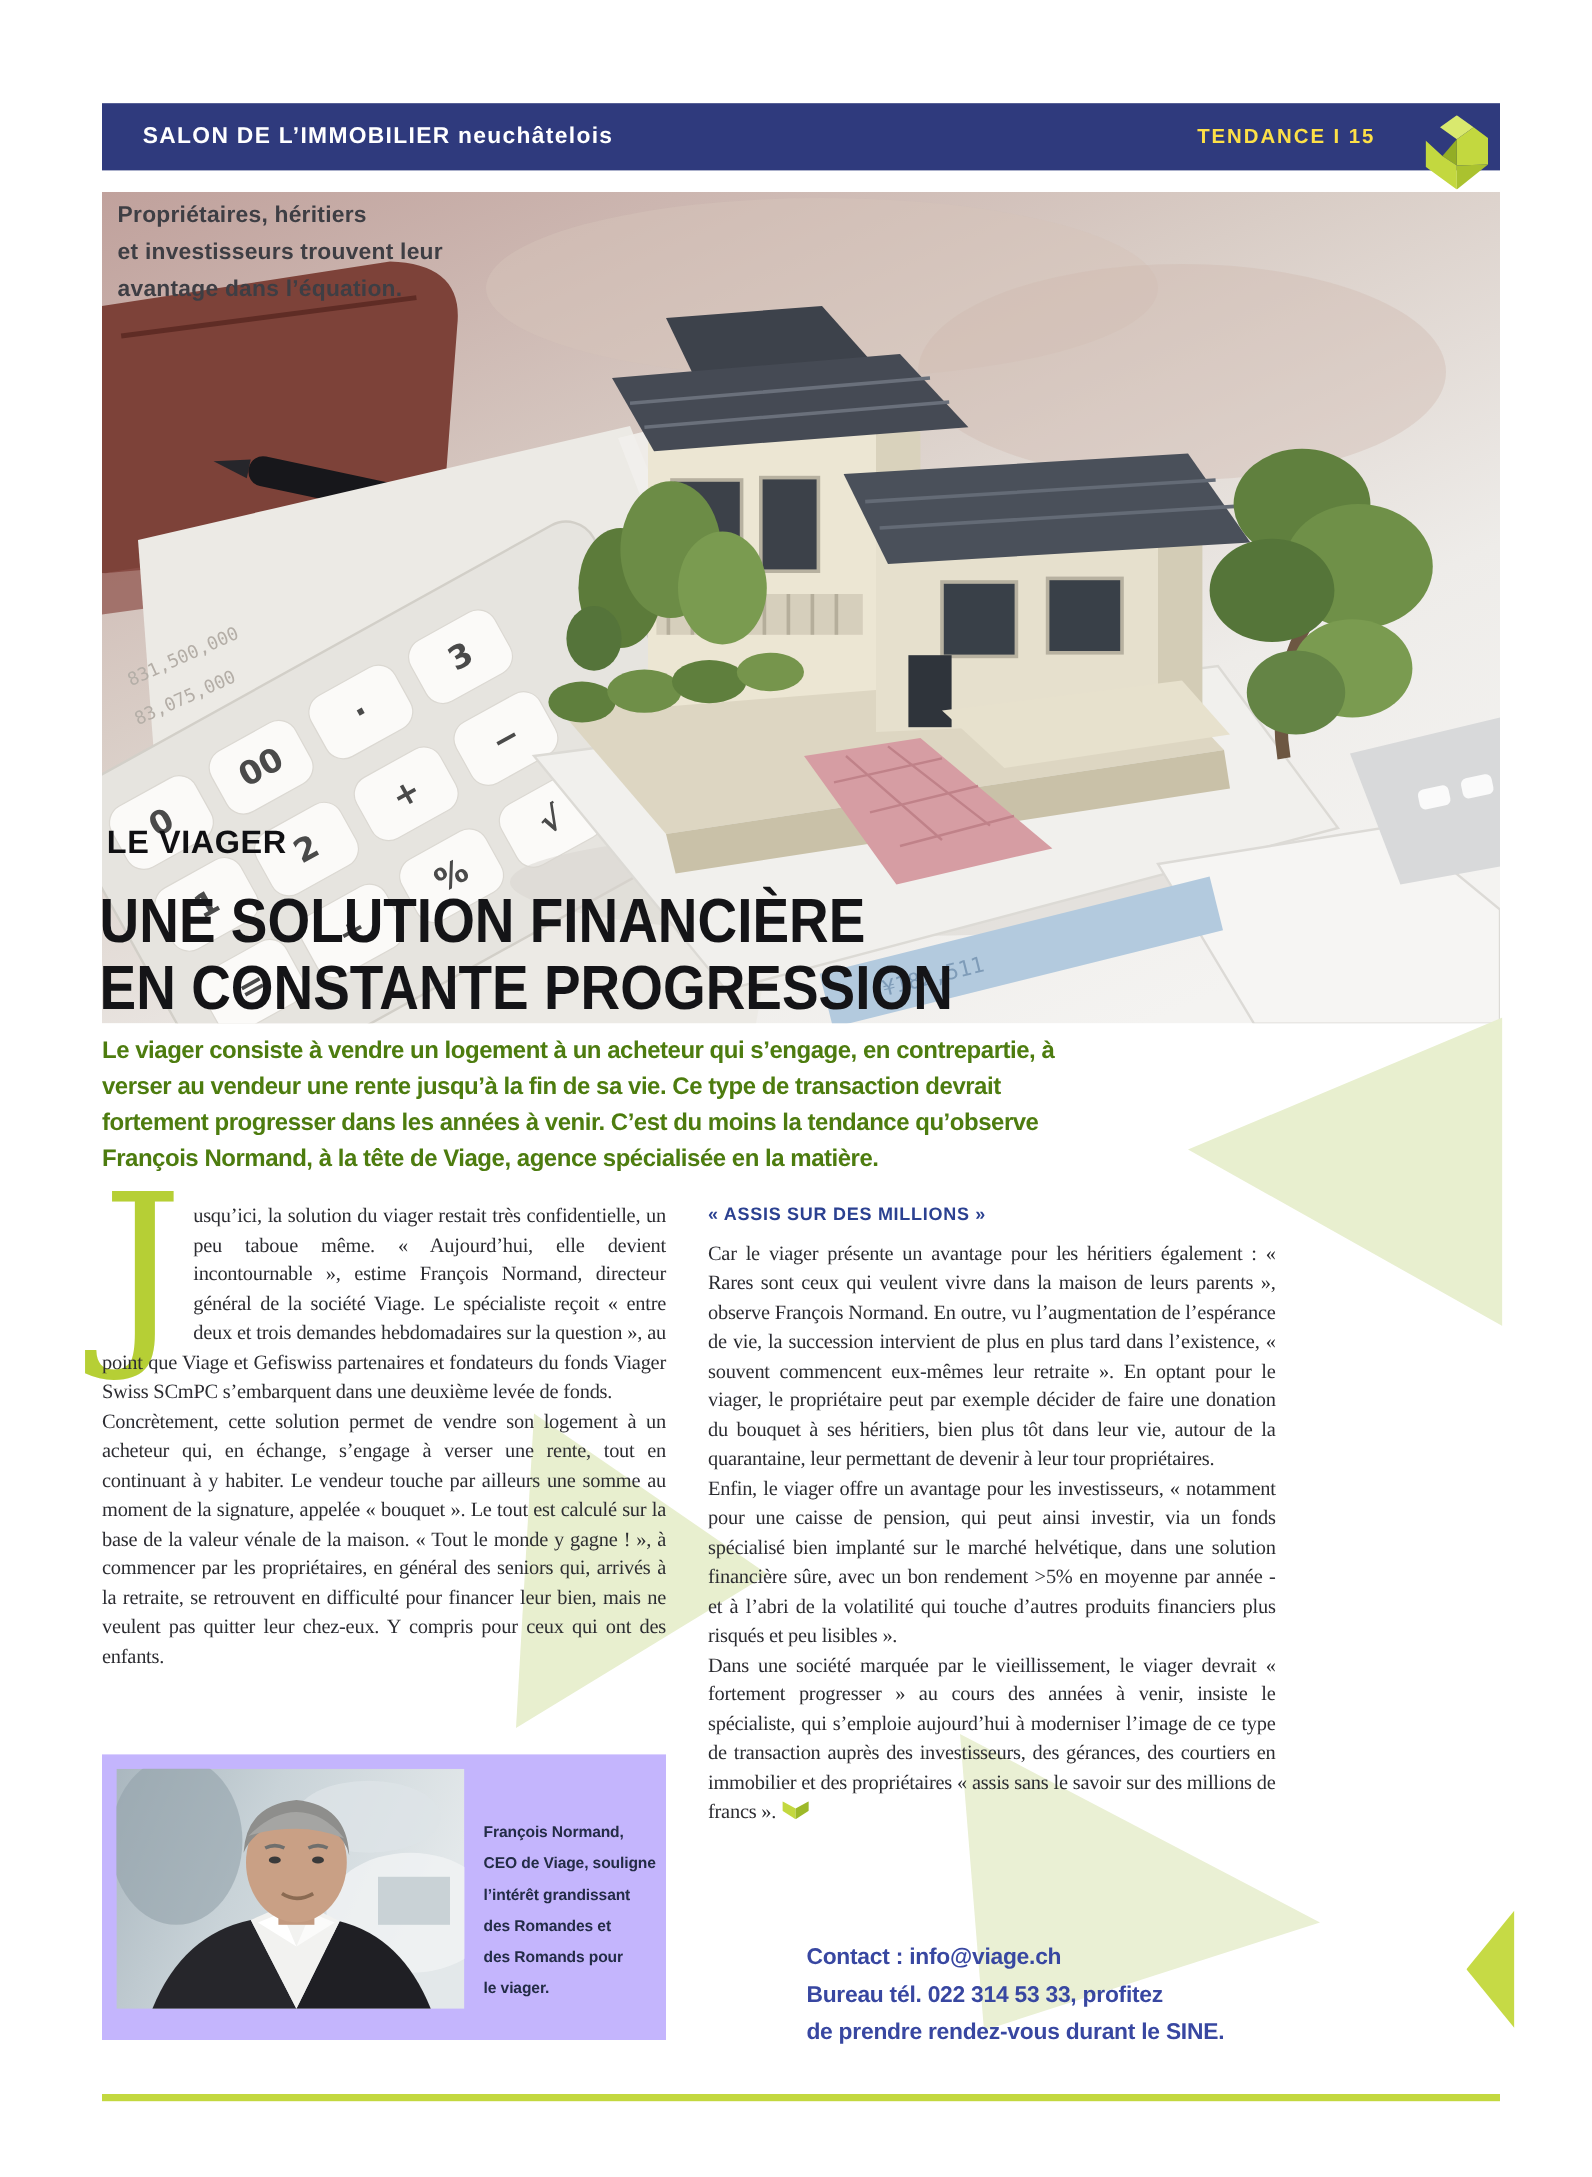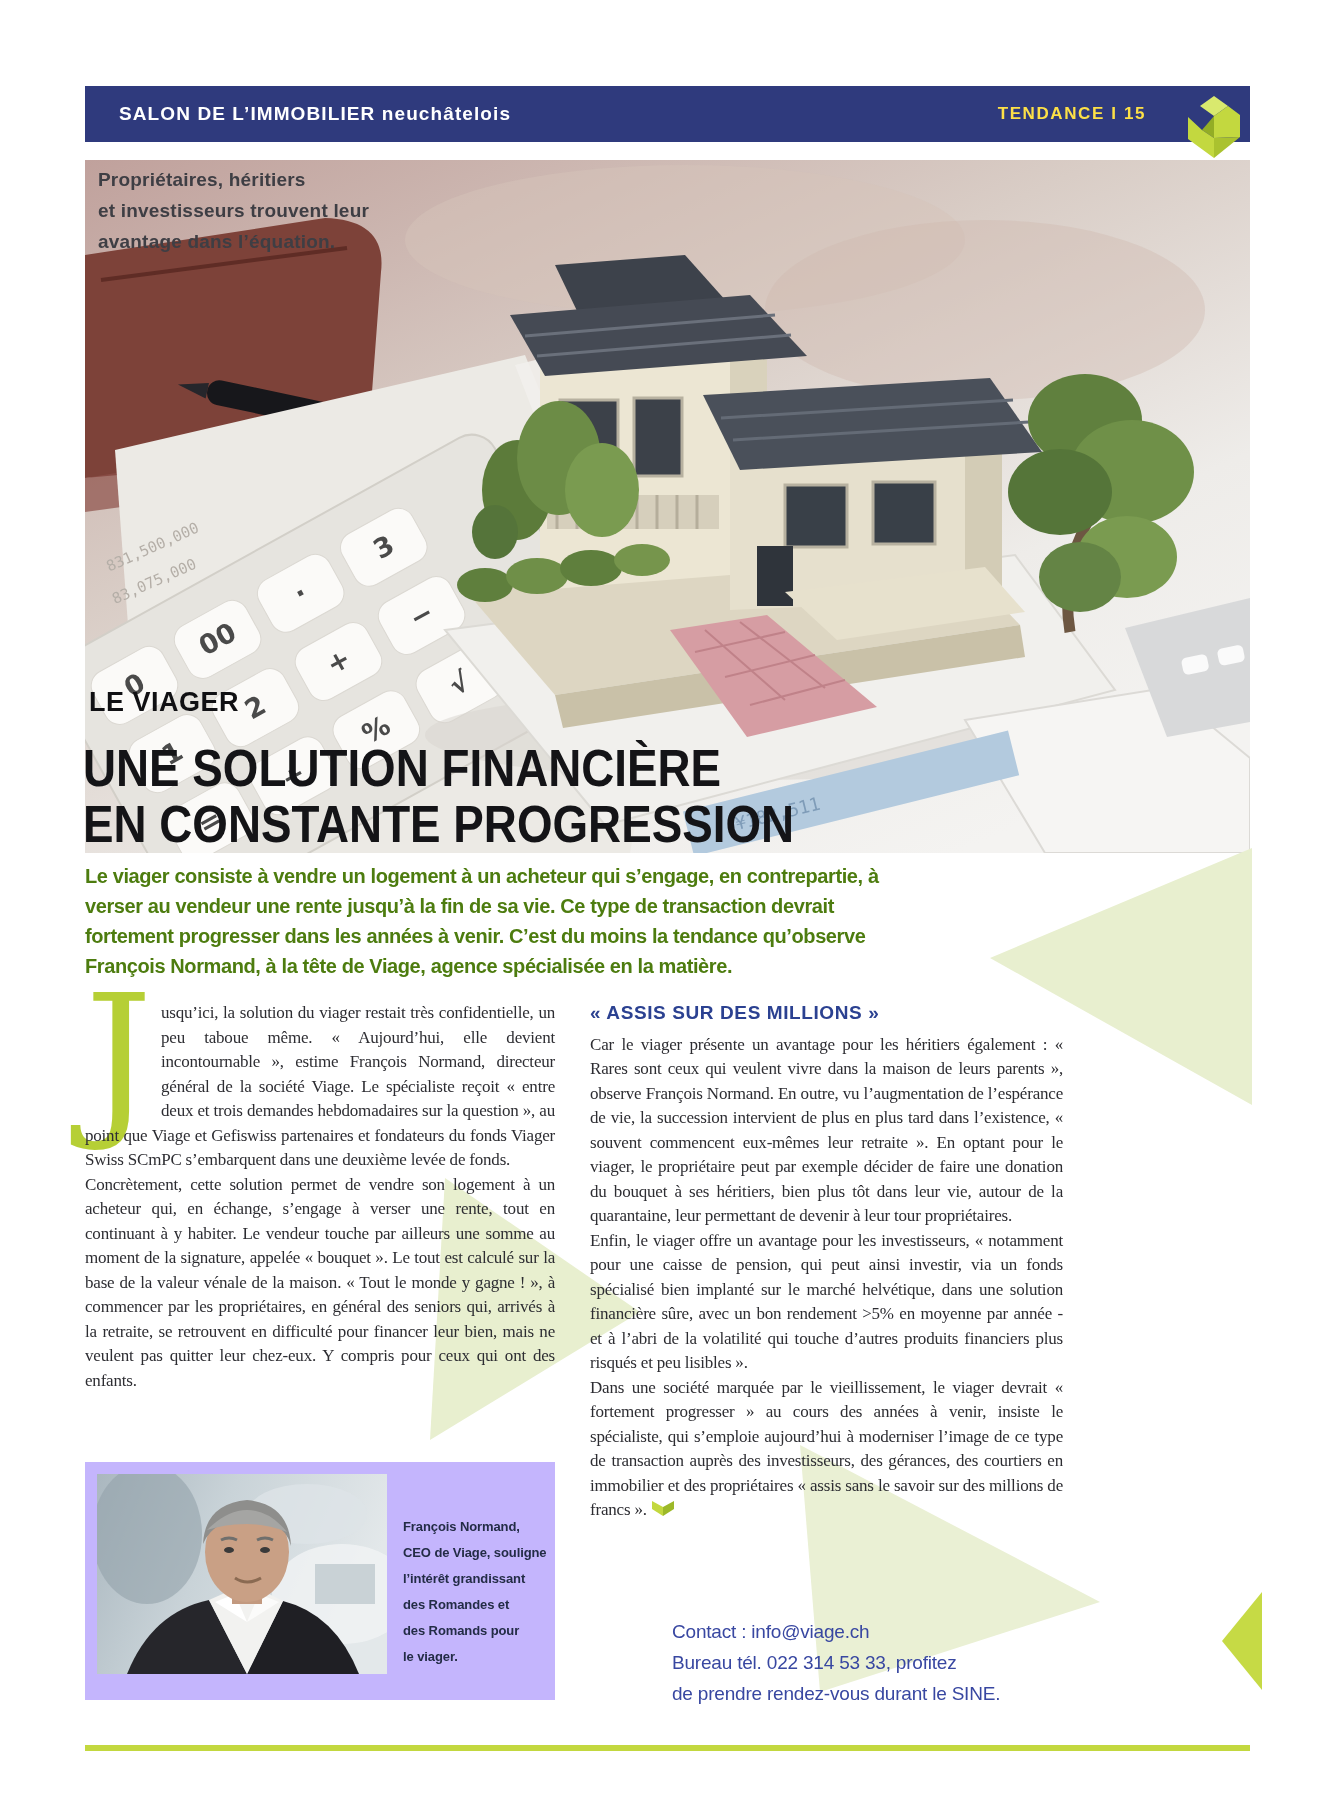--- a/index.html
+++ b/index.html
@@ -26,30 +26,30 @@
   
   .tri{position:absolute;z-index:1;}
   
   .col{position:absolute;z-index:2;font-family:"Liberation Serif",serif;font-size:17px;
        line-height:24.5px;letter-spacing:-.2px;color:#2d2d32;text-align:justify;}
   .col p{margin:0;}
   .col-left{left:85px;top:1001px;width:470px;}
   .col-right{left:590px;top:1001px;width:473px;}
   .dropcap{float:left;width:76px;height:122px;font-family:"DejaVu Serif",serif;font-weight:400;
            font-size:168px;line-height:112px;color:#b6cf35;}
-  .subhead{margin:0 0 7px 0;font-family:"Liberation Sans",sans-serif;font-size:19px;font-weight:800;
+  .subhead{margin:0 0 7px 0;font-family:"Liberation Sans",sans-serif;font-size:15px;font-weight:800;
            letter-spacing:.6px;color:#2b4191;}
   .endmark{margin-left:5px;vertical-align:-1px;}
   
   .profile{position:absolute;left:85px;top:1462px;width:470px;height:238px;background:#c4b5fd;z-index:2;}
   .portrait{position:absolute;left:12px;top:12px;}
   .profile-caption{position:absolute;left:318px;top:52px;width:146px;font-size:13px;font-weight:700;
                    line-height:26px;color:#232c46;white-space:pre-line;letter-spacing:-.1px;}
   
-  .contact{position:absolute;left:672px;top:1616px;font-size:19px;font-weight:400;line-height:31px;
+  .contact{position:absolute;left:672px;top:1616px;font-size:19px;font-weight:700;line-height:31px;
            color:#3847a1;white-space:pre-line;z-index:3;letter-spacing:-.2px;}
   
   .footer-line{position:absolute;left:85px;top:1745px;width:1165px;height:6px;background:#c3d83f;z-index:2;}
 </style>
 </head>
 <body>
 
 <div class="page">
 
   <header class="topbar" style="background:#2f3a7d;">

